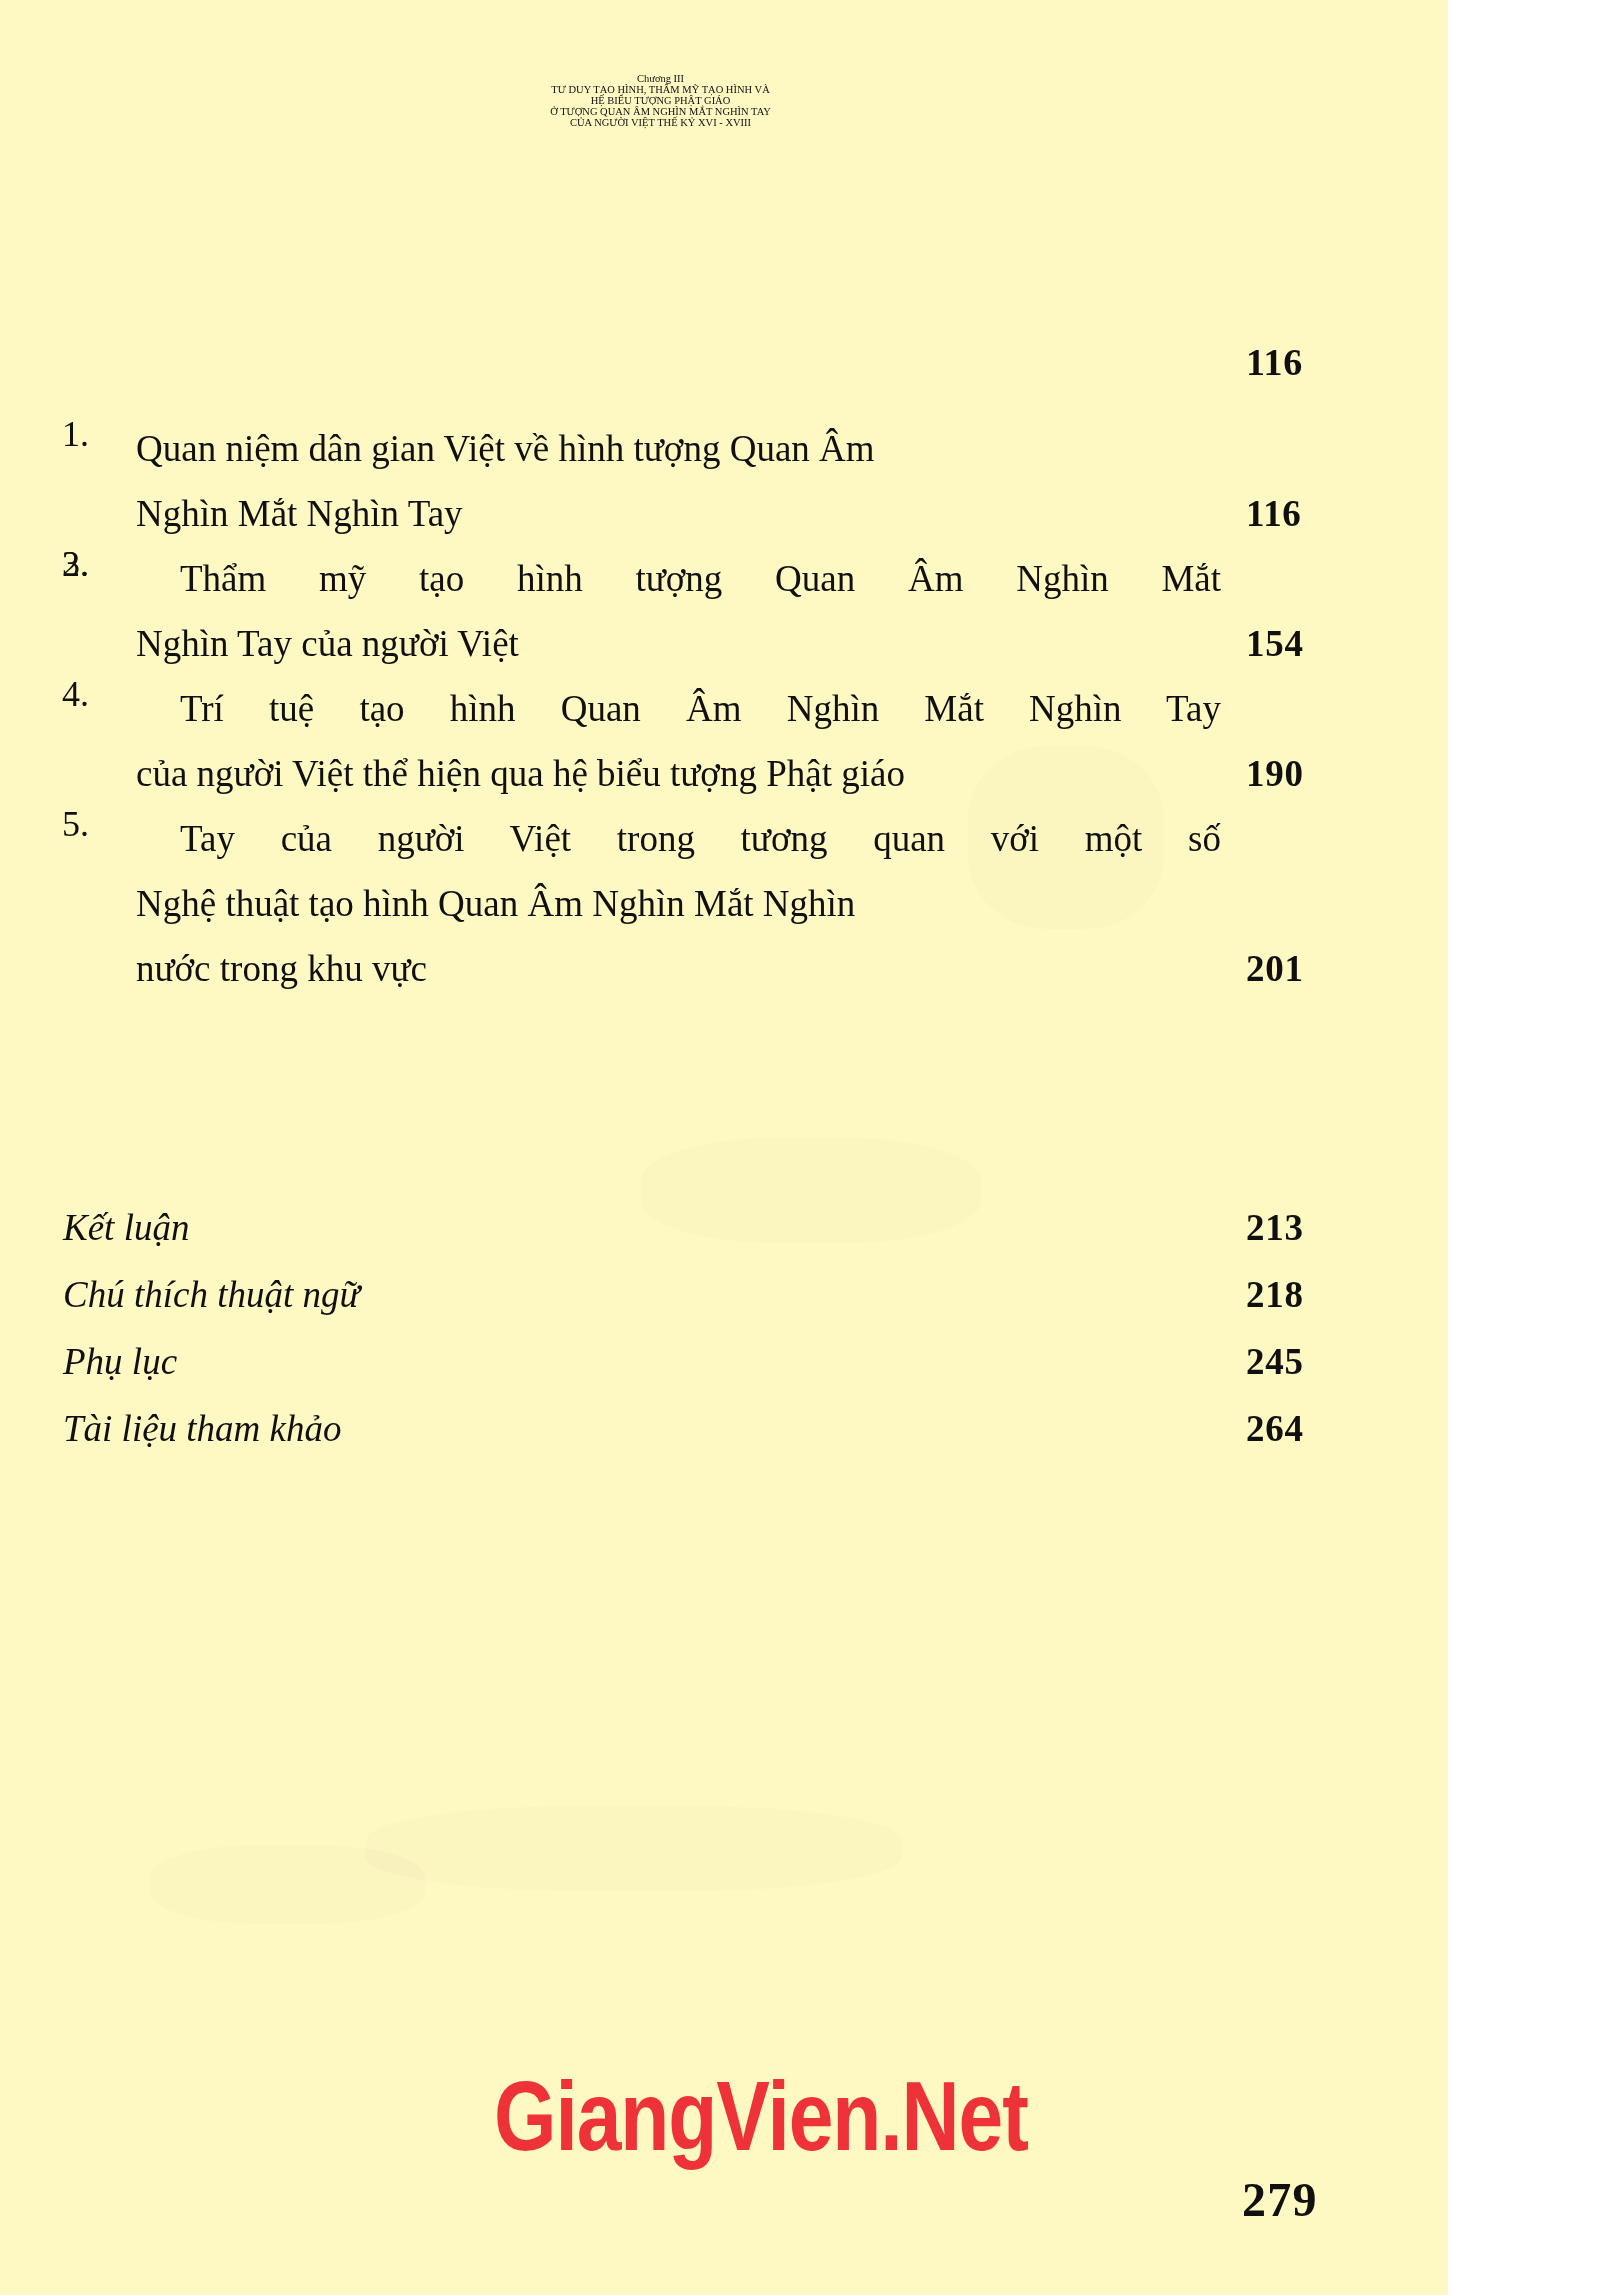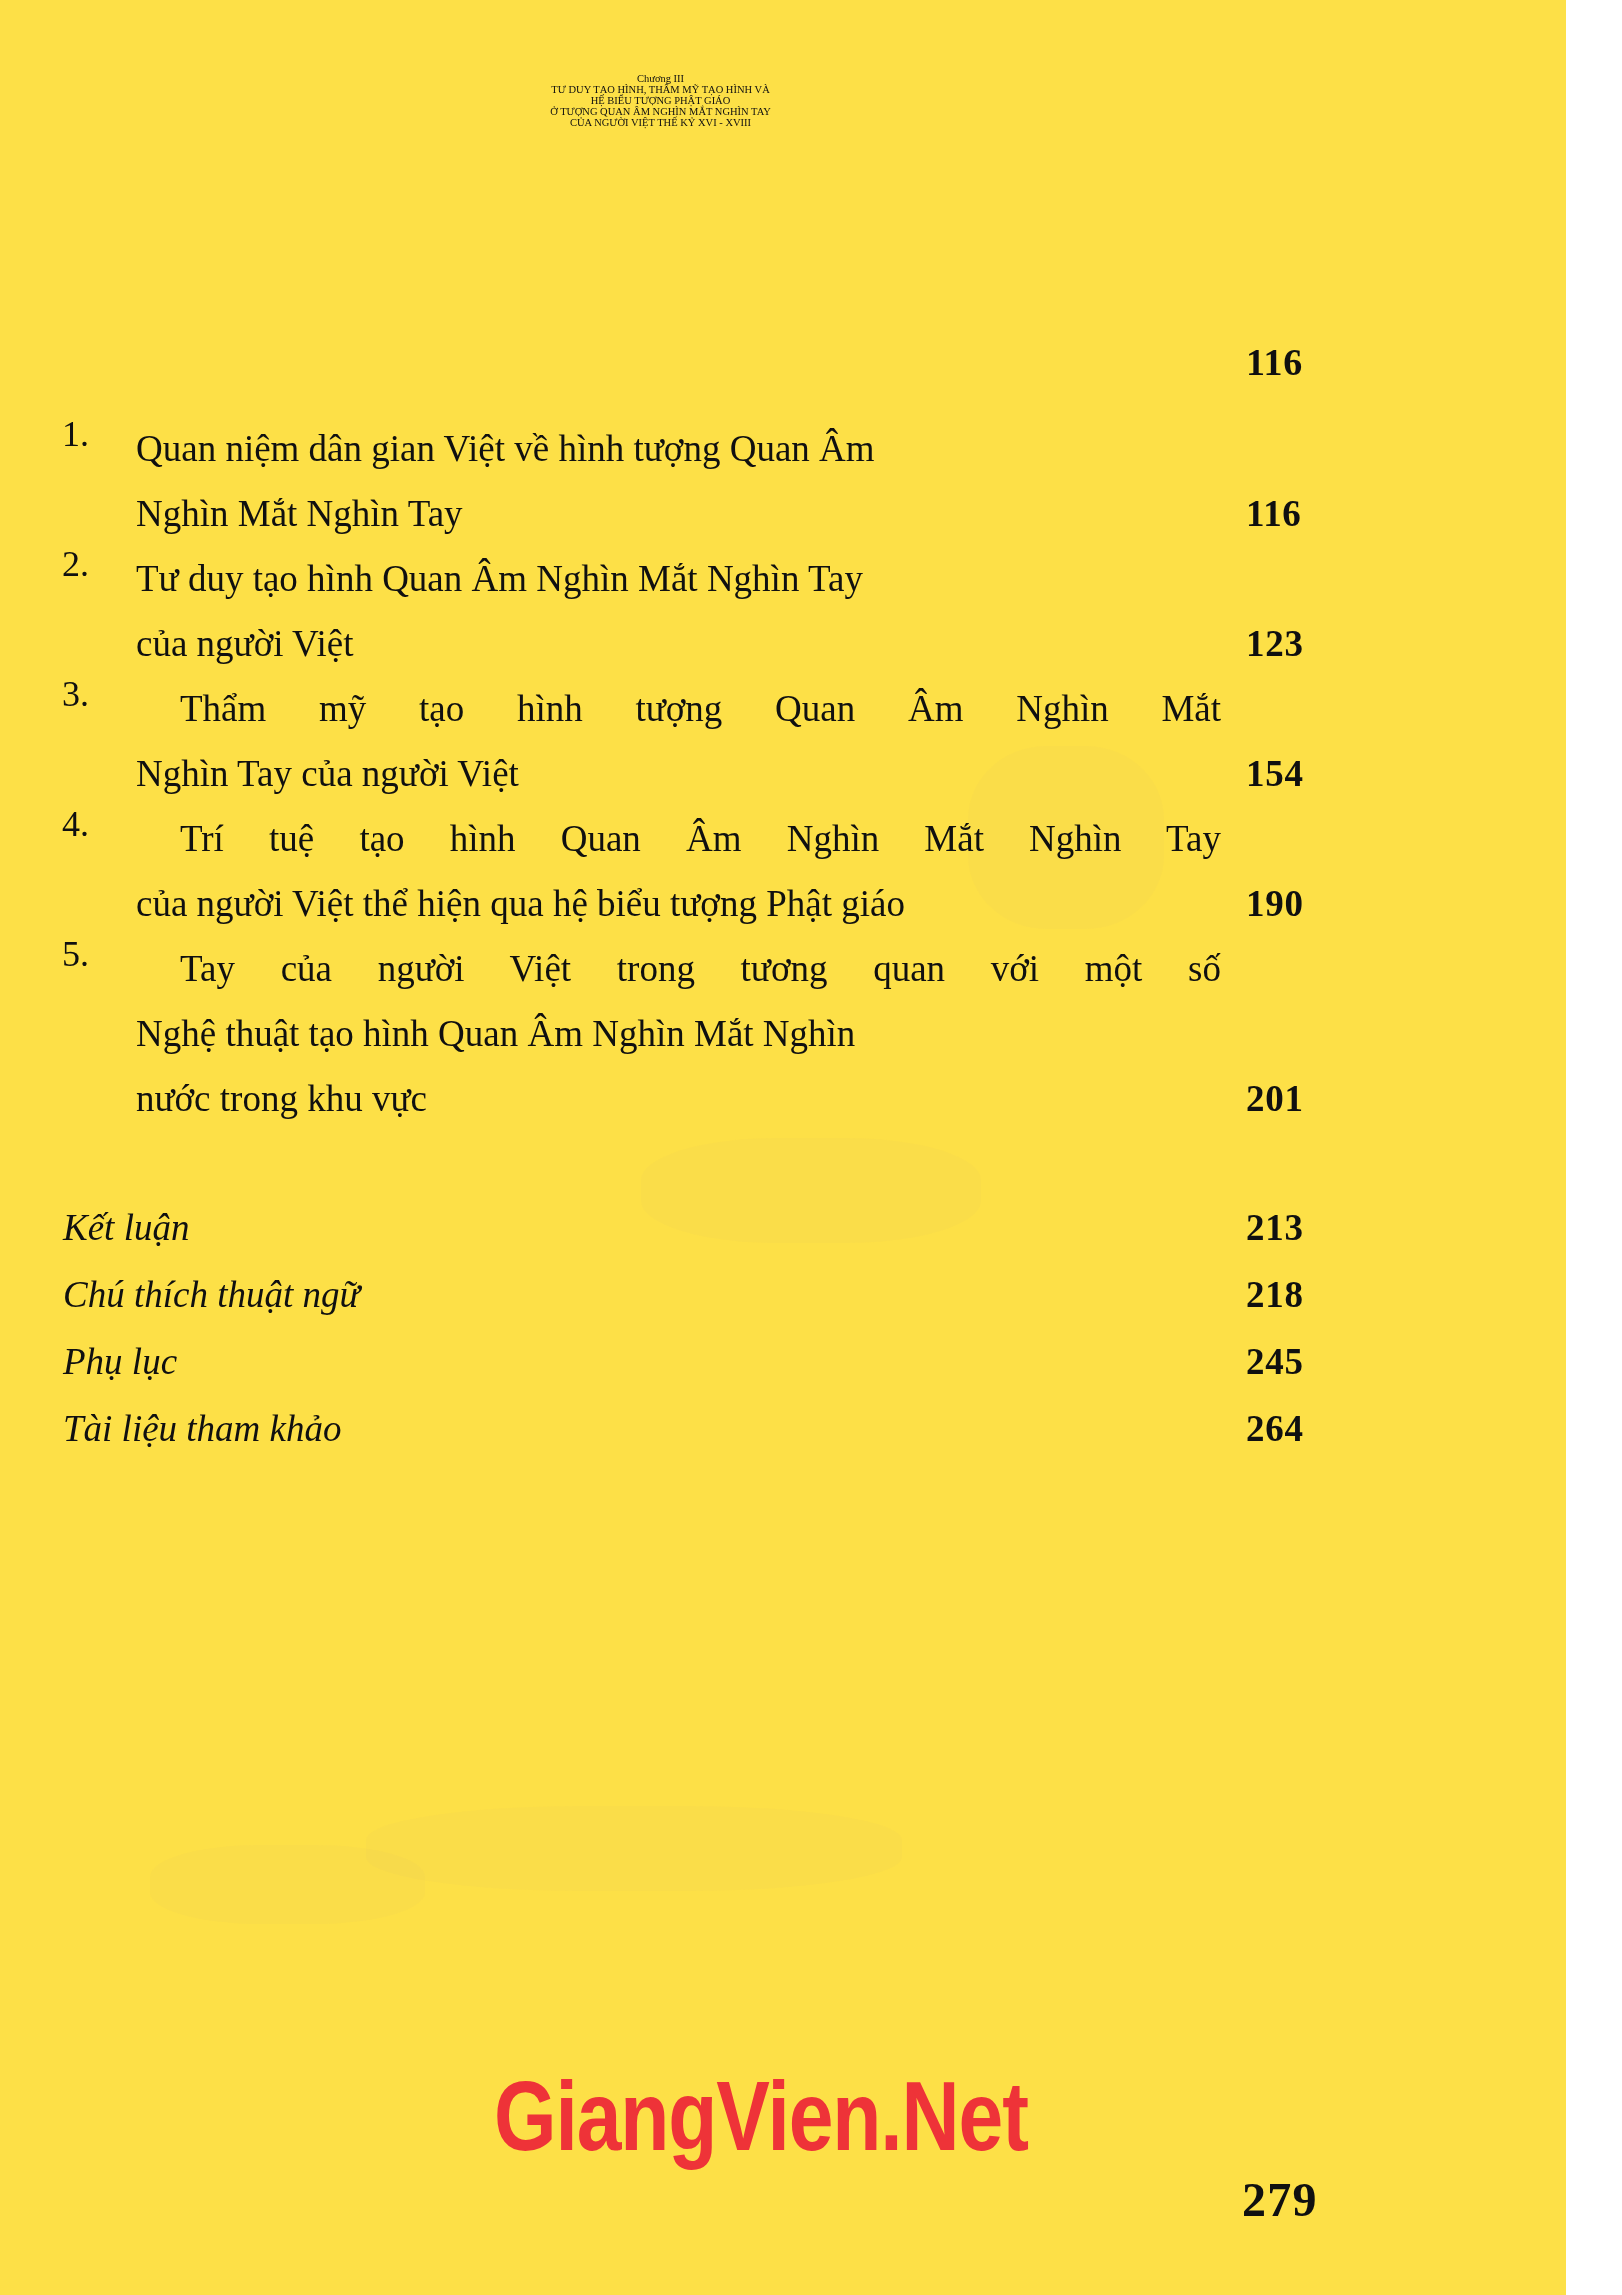--- a/index.html
+++ b/index.html
@@ -2,23 +2,23 @@
 <html style="font-size:10.5px"><head>
 <meta charset="utf-8">
 <style>
   html, body {
     margin: 0;
     padding: 0;
     background: #ffffff;
   }
   .page {
     position: relative;
-    width: 1566px;
+    width: 1448px;
     height: 2295px;
-    background: #fde047;
+    background: #fef9c3;
     overflow: hidden;
     font-family: "Liberation Serif", "DejaVu Serif", serif;
     color: #101010;
     text-decoration: underline;
   }
   .heading-wrap {
     position: absolute;
     left: 98px;
     top: 73px;
     width: 1125px;
@@ -172,24 +172,20 @@
   <div class="toc">
       <div class="entry">
         <div class="num">1.</div>
         <div class="lines">
           <div class="line"><span class="txt">Quan niệm dân gian Việt về hình tượng Quan Âm</span></div>
           <div class="line"><span class="txt">Nghìn Mắt Nghìn Tay</span><span class="pg">116</span></div>
         </div>
       </div>
       <div class="entry">
         <div class="num">2.</div>
-        <div class="lines">
-          <div class="line"><span class="txt">Tư duy tạo hình Quan Âm Nghìn Mắt Nghìn Tay</span></div>
-          <div class="line"><span class="txt">của người Việt</span><span class="pg">123</span></div>
-        </div>
       </div>
       <div class="entry">
         <div class="num">3.</div>
         <div class="lines">
           <div class="line just">
             <span class="txt">Thẩm mỹ tạo hình tượng Quan Âm Nghìn Mắt</span>
           </div>
           <div class="line"><span class="txt">Nghìn Tay của người Việt</span><span class="pg">154</span></div>
         </div>
       </div>

